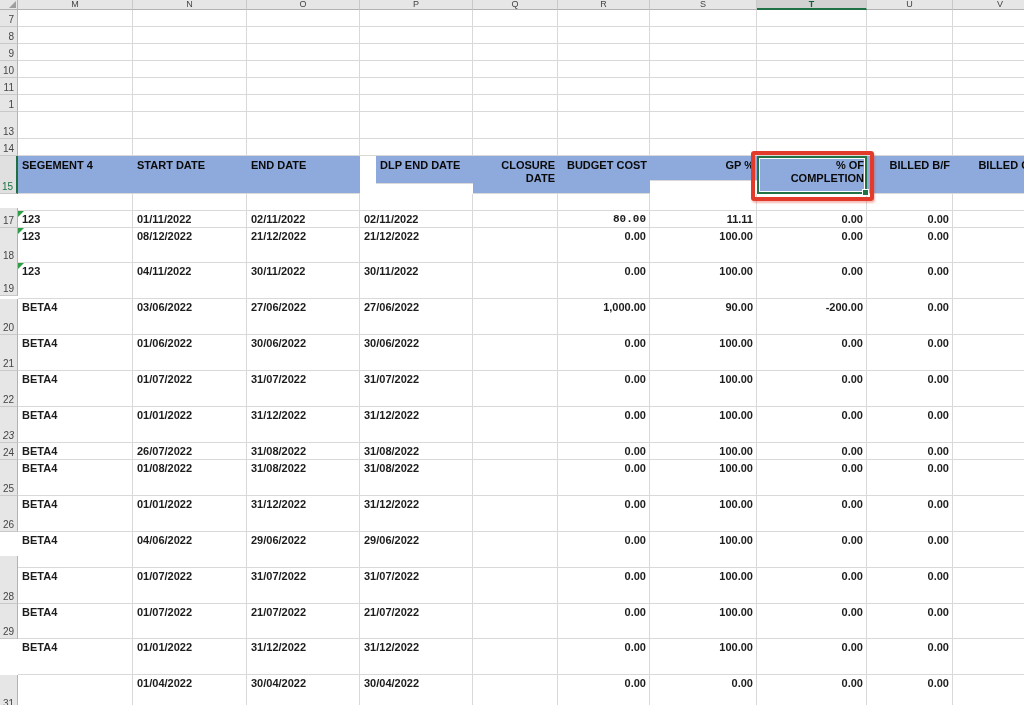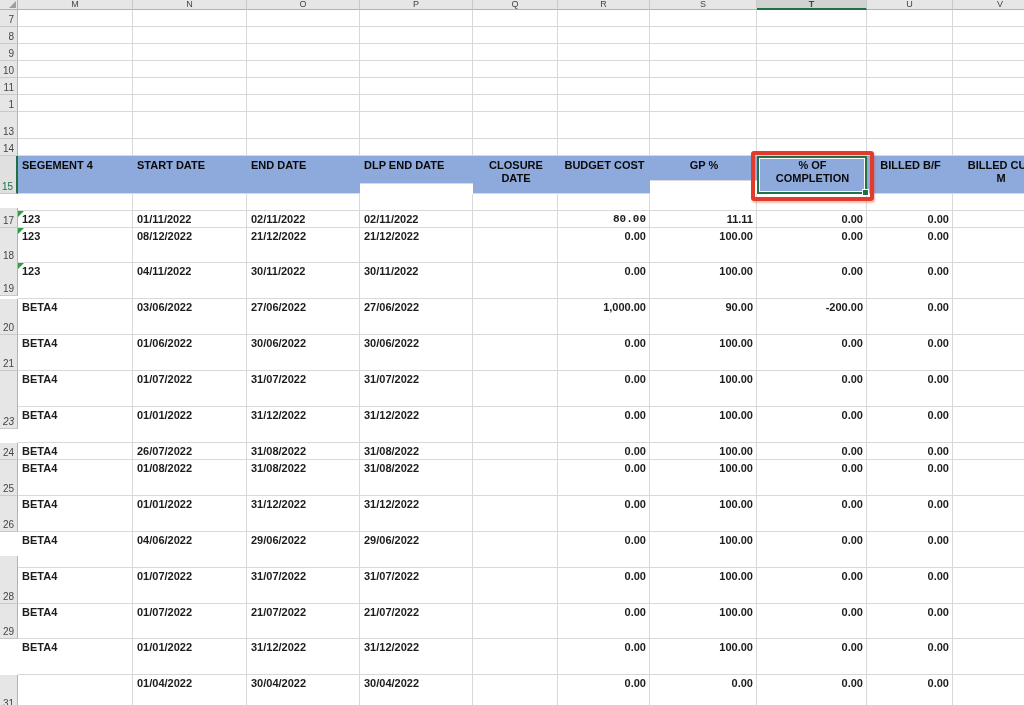--- a/index.html
+++ b/index.html
@@ -38,21 +38,21 @@
     position:absolute;box-sizing:border-box;background:#fff;
     border-right:1px solid #d9d9d9;border-bottom:1px solid #d9d9d9;
     font-size:11px;font-weight:bold;color:#1c1c1c;line-height:13px;
     padding:2px 3px 0 4px;overflow:hidden;white-space:nowrap;
   }
   .cell.num{text-align:right;}
   .cell.hdr{
     background:#8ea9db;border-right:none;color:#0a0a0a;
     white-space:pre-line;padding-top:3px;
   }
-  .cell.hdr.num{text-align:center;}
+  .cell.hdr.num{text-align:right;}
   .flag-icon{
     position:absolute;left:0;top:0;width:0;height:0;
     border-top:6px solid #2e9e44;border-right:6px solid transparent;
   }
   
   .selection{
     position:absolute;box-sizing:border-box;border:2px solid #217346;
     box-shadow:inset 0 0 0 1px #ffffff;pointer-events:none;
   }
   .fill-handle{
@@ -93,21 +93,21 @@
       <div class="rowhdr" style="top: 112px; height: 27px;">13</div>
       <div class="rowhdr" style="top: 139px; height: 17px;">14</div>
       <div class="rowhdr active" style="top: 156px; height: 38px;">15</div>
       <div class="rowhdr" style="top: 208px; height: 17px;">16</div>
       <div class="rowhdr" style="top: 211px; height: 17px;">17</div>
       <div class="rowhdr" style="top: 228px; height: 35px;">18</div>
       <div class="rowhdr" style="top: 260px; height: 36px;">19</div>
       <div class="rowhdr" style="top: 299px; height: 36px;">20</div>
       <div class="rowhdr" style="top: 335px; height: 36px;">21</div>
       <div class="rowhdr" style="top: 371px; height: 36px;">22</div>
-      <div class="rowhdr" style="top: 393px; height: 36px; font-style: italic;">23</div>
+      <div class="rowhdr" style="top: 407px; height: 36px; font-style: italic;">23</div>
       <div class="rowhdr" style="top: 443px; height: 17px;">24</div>
       <div class="rowhdr" style="top: 460px; height: 36px;">25</div>
       <div class="rowhdr" style="top: 496px; height: 36px;">26</div>
       <div class="rowhdr" style="top: 556px; height: 36px;">27</div>
       <div class="rowhdr" style="top: 568px; height: 36px;">28</div>
       <div class="rowhdr" style="top: 604px; height: 35px;">29</div>
       <div class="rowhdr" style="top: 639px; height: 36px; margin-left: 40px;">30</div>
       <div class="rowhdr" style="top: 675px; height: 36px;">31</div>
     </div>
   <div id="cells">
@@ -187,21 +187,21 @@
       <div class="cell" style="left: 360px; top: 139px; width: 113px; height: 17px;"></div>
       <div class="cell" style="left: 473px; top: 139px; width: 85px; height: 17px;"></div>
       <div class="cell" style="left: 558px; top: 139px; width: 92px; height: 17px;"></div>
       <div class="cell" style="left: 650px; top: 139px; width: 107px; height: 17px;"></div>
       <div class="cell" style="left: 757px; top: 139px; width: 110px; height: 17px;"></div>
       <div class="cell" style="left: 867px; top: 139px; width: 86px; height: 17px;"></div>
       <div class="cell" style="left: 953px; top: 139px; width: 95px; height: 17px;"></div>
       <div class="cell hdr" style="left: 18px; top: 156px; width: 115px; height: 38px;">SEGEMENT 4</div>
       <div class="cell hdr" style="left: 133px; top: 156px; width: 114px; height: 38px;">START DATE</div>
       <div class="cell hdr" style="left: 247px; top: 156px; width: 113px; height: 38px;">END DATE</div>
-      <div class="cell hdr" style="left: 360px; top: 156px; width: 113px; height: 28px;">DLP END DATE</div>
+      <div class="cell hdr" style="left: 376px; top: 156px; width: 113px; height: 28px;">DLP END DATE</div>
       <div class="cell hdr num" style="left: 473px; top: 156px; width: 85px; height: 38px;">CLOSURE DATE</div>
       <div class="cell hdr num" style="left: 558px; top: 156px; width: 92px; height: 38px;">BUDGET COST</div>
       <div class="cell hdr num" style="left: 650px; top: 156px; width: 107px; height: 25px;">GP %</div>
       <div class="cell hdr num" style="left: 757px; top: 156px; width: 110px; height: 38px;">% OF COMPLETION</div>
       <div class="cell hdr num" style="left: 867px; top: 156px; width: 86px; height: 38px;">BILLED B/F</div>
       <div class="cell hdr num" style="left: 953px; top: 156px; width: 95px; height: 38px;">BILLED CUR
 M</div>
       <div class="cell" style="left: 18px; top: 194px; width: 115px; height: 17px;"></div>
       <div class="cell" style="left: 133px; top: 194px; width: 114px; height: 17px;"></div>
       <div class="cell" style="left: 247px; top: 194px; width: 113px; height: 17px;"></div>

